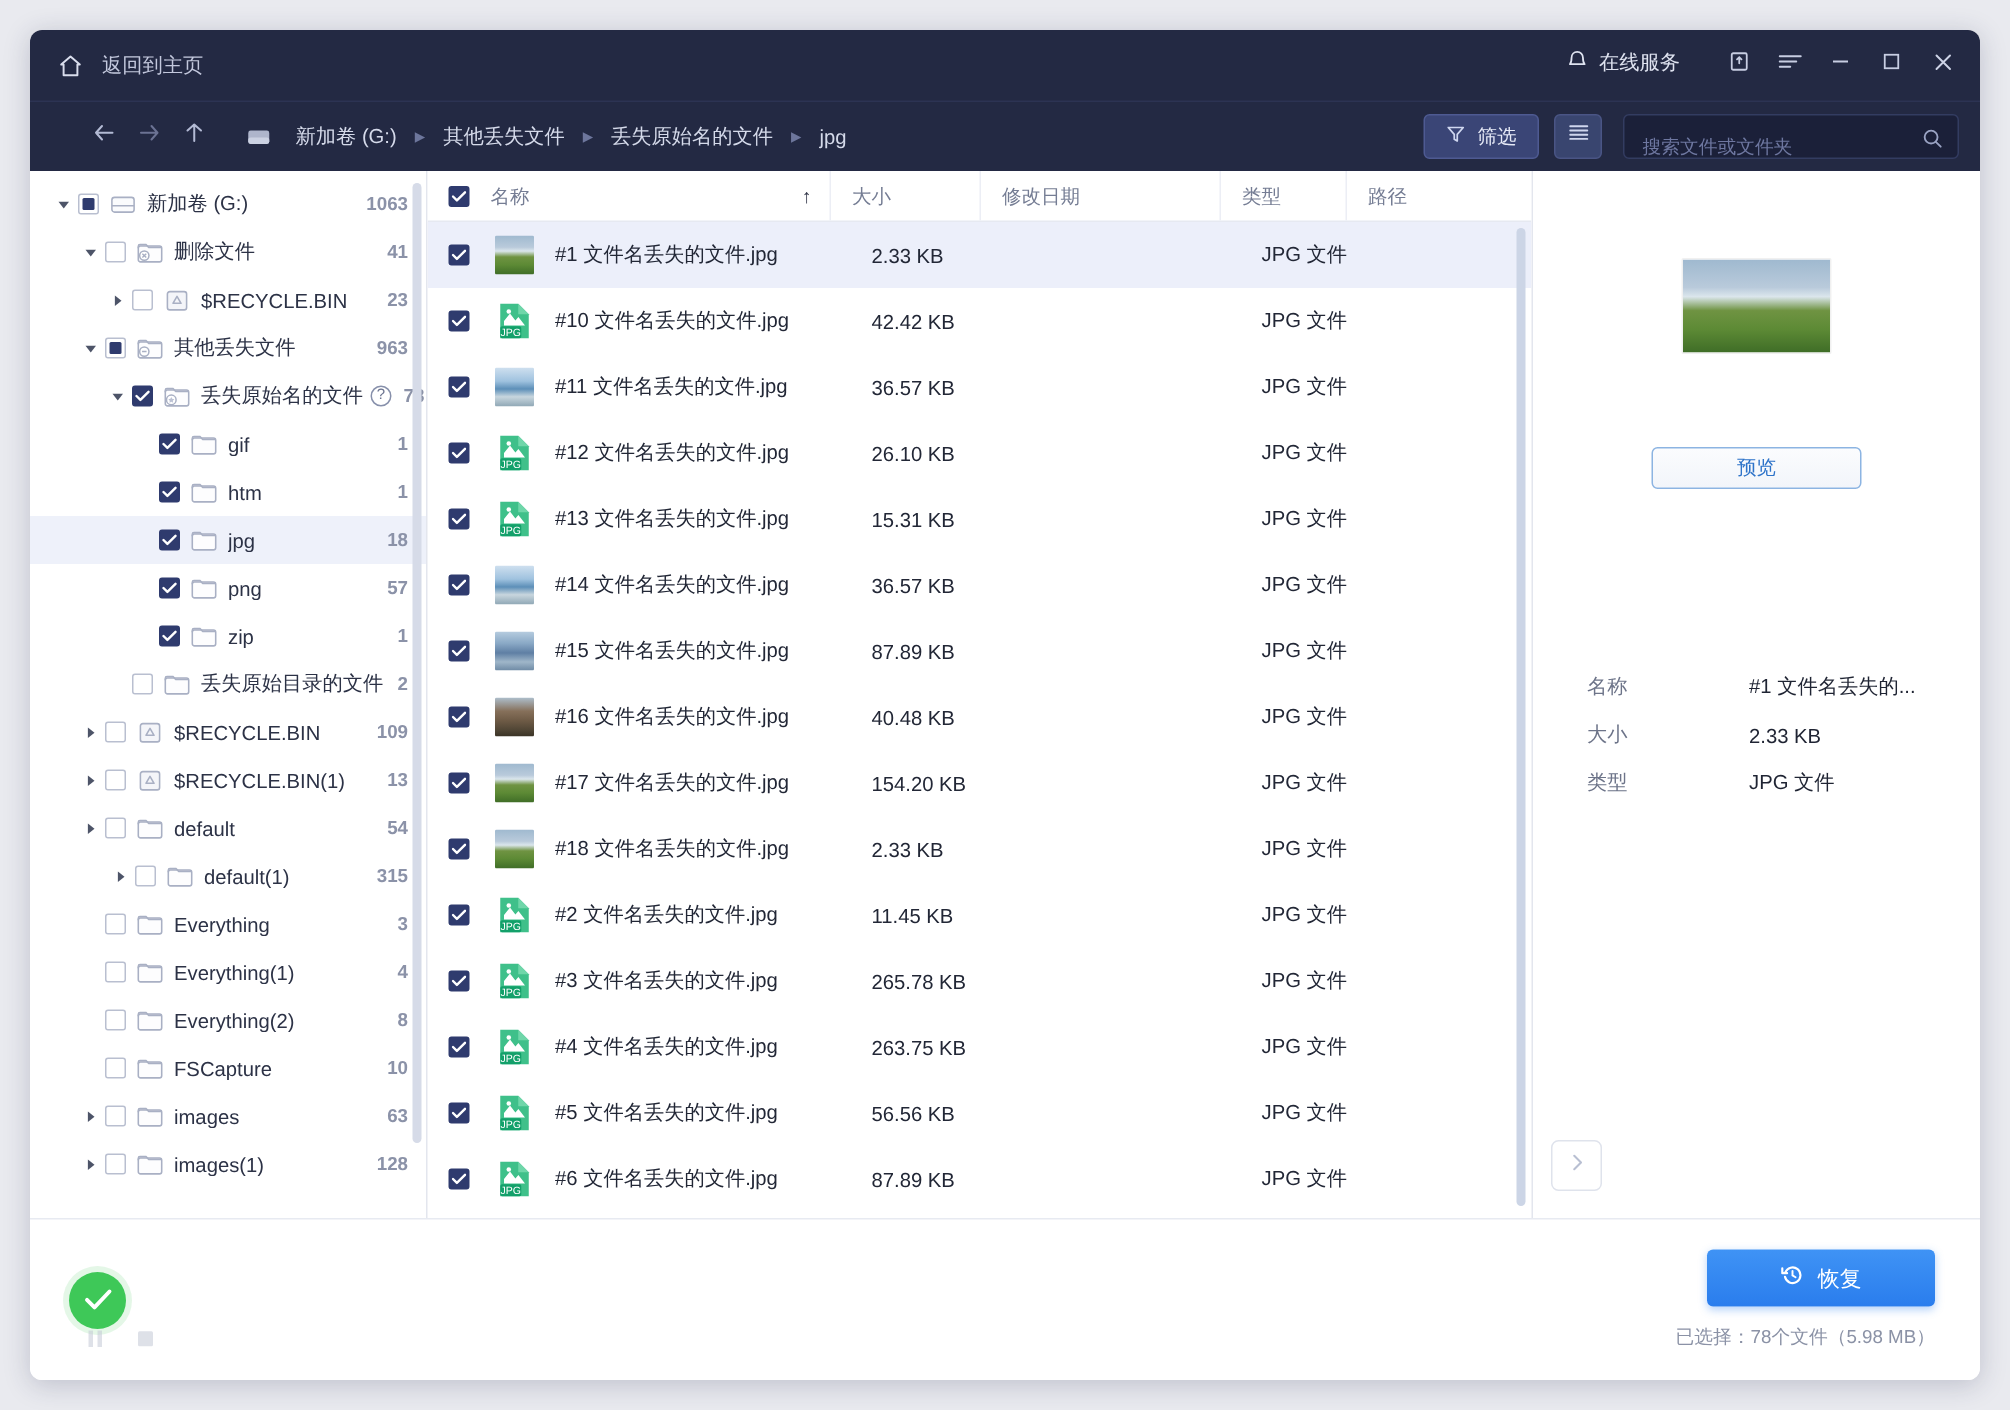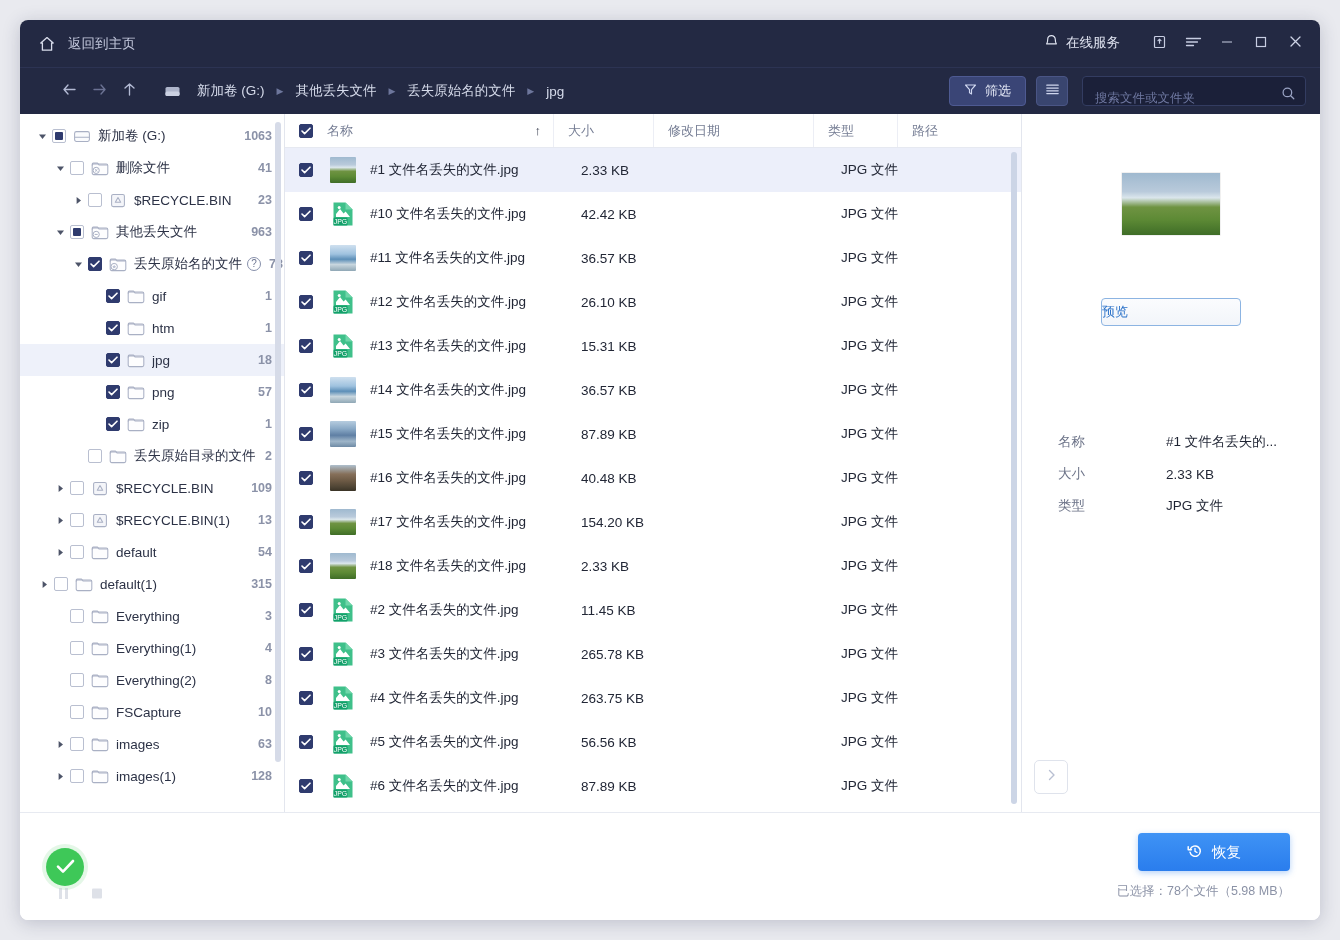--- a/index.html
+++ b/index.html
@@ -216,27 +216,27 @@
     position: relative;
     padding-top: 58px;
   }
   .pv-img-wrap { display: flex; justify-content: center; }
   .pv-img {
     width: 100px; height: 64px;
     border-radius: 1px; overflow: hidden;
     border: 1px solid rgba(0,0,0,0.06);
   }
   .pv-btn {
-    margin: 62px auto 0 auto;
+    margin: 62px auto 16px auto;
     width: 140px; height: 28px;
     border: 1px solid #8cb4e2;
     border-radius: 4px;
     background: linear-gradient(#fbfcfe,#f2f5fa);
     color: #2d73c9; font-size: 13px;
-    display: flex; align-items: center; 
+    display: flex; align-items: center; justify-content: center;
     cursor: pointer;
   }
   .pv-meta { margin: 100px 0 0 0; padding: 0 26px 0 36px; }
   .mrow { display: flex; align-items: center; height: 32px; font-size: 13.5px; }
   .mkey { width: 108px; flex: 0 0 108px; color: #6d7489; }
   .mval { color: #1f2433; white-space: nowrap; overflow: hidden; text-overflow: ellipsis; }
   .pv-next {
     position: absolute; left: 12px; bottom: 18px;
     width: 34px; height: 34px;
     border: 1px solid #dfe3ec; border-radius: 5px;
@@ -640,21 +640,21 @@
             <span class="cbox "></span>
             <span class="ticon">
               <svg width="18" height="17" viewBox="0 0 18 17">
                 <rect x="1.2" y="4" width="15.6" height="10.6" rx="1.5" fill="#fdfdfe" stroke="#a9b0c4" stroke-width="1.05"></rect>
                 <path d="M1.2 5.5V4.2c0-.6.5-1.1 1.1-1.1h4.2l1.5 1.8h8.8" fill="none" stroke="#a9b0c4" stroke-width="1.05" stroke-linejoin="round"></path>
               </svg>
             </span>
             <span class="tlabel">default</span>
             <span class="tcount">54</span>
           </div>
-          <div class="tnode" style="padding-left: 16px;">
+          <div class="tnode" style="padding-left: 52px;">
             <span class="twist">
               <svg width="9" height="9" viewBox="0 0 9 9">
                 <path d="M2.6 1v7l4.4-3.5z" fill="#4d5468"></path>
               </svg>
             </span>
             <span class="cbox "></span>
             <span class="ticon">
               <svg width="18" height="17" viewBox="0 0 18 17">
                 <rect x="1.2" y="4" width="15.6" height="10.6" rx="1.5" fill="#fdfdfe" stroke="#a9b0c4" stroke-width="1.05"></rect>
                 <path d="M1.2 5.5V4.2c0-.6.5-1.1 1.1-1.1h4.2l1.5 1.8h8.8" fill="none" stroke="#a9b0c4" stroke-width="1.05" stroke-linejoin="round"></path>

